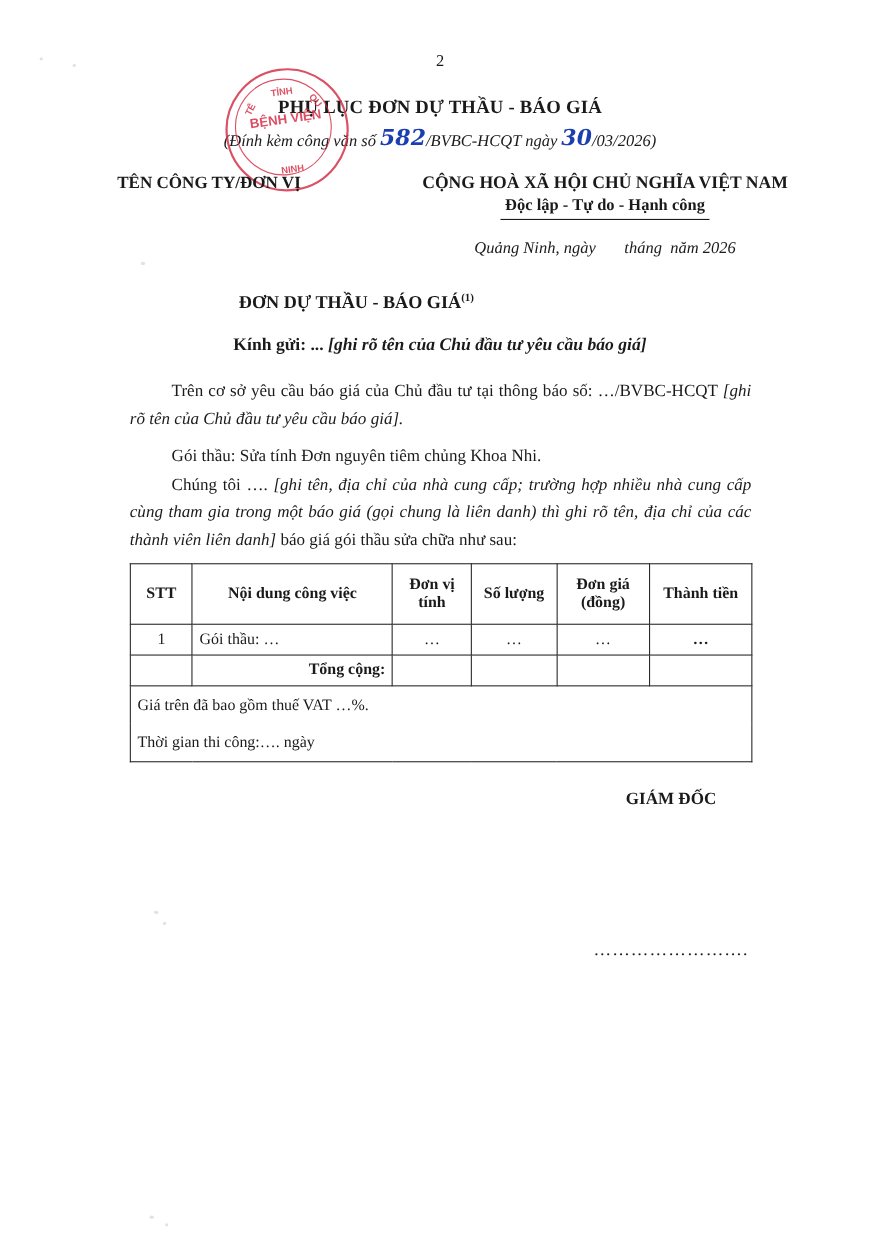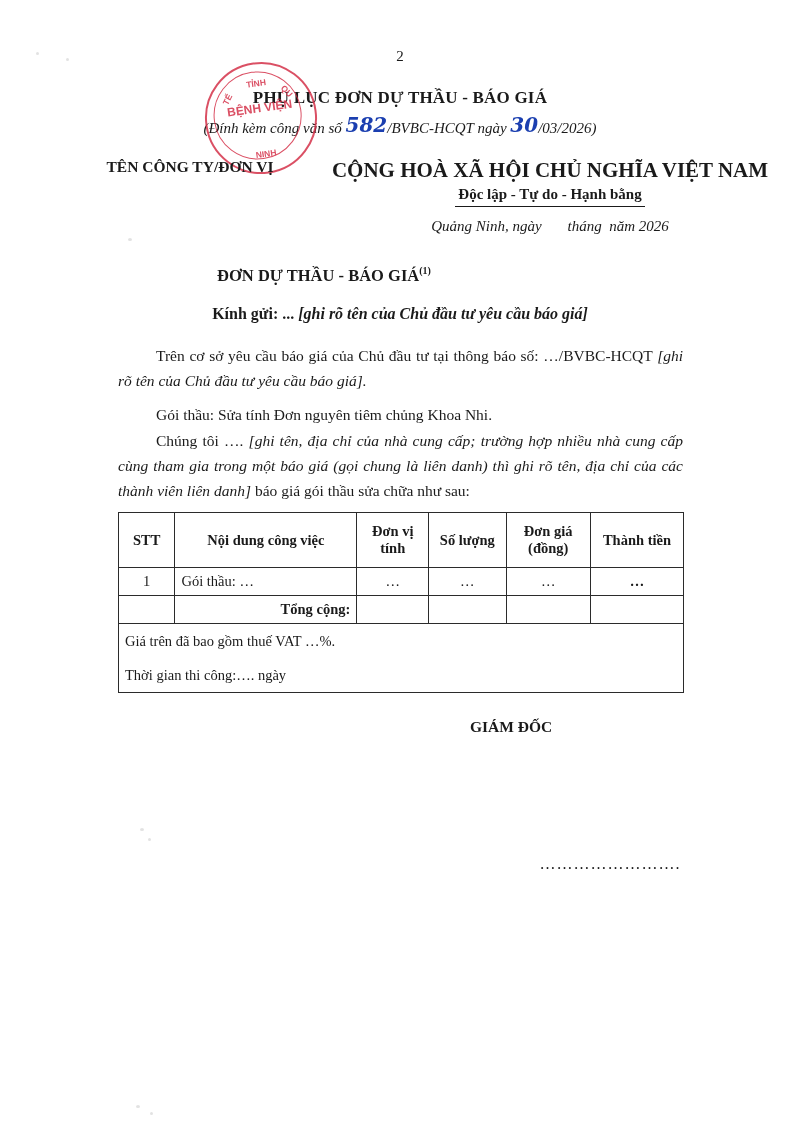--- a/index.html
+++ b/index.html
@@ -115,21 +115,21 @@
     font-size: 15.5px;
     font-weight: bold;
   }
   .nation {
     position: absolute;
     top: 158px;
     left: 330px;
     width: 440px;
     text-align: center;
   }
-  .nation .l1 { font-size: 21px; font-weight: bold; }
+  .nation .l1 { font-size: 16px; font-weight: bold; }
   .nation .l2 { font-size: 15px; font-weight: bold; margin-top: 3px; }
   .nation .rule {
     width: 190px;
     height: 1px;
     background: #1a1a1a;
     margin: 3px auto 0 auto;
   }
   .place-date {
     position: absolute;
     top: 218px;
@@ -224,20 +224,21 @@
   .note-cell {
     text-align: left;
     font-style: normal;
   }
 
   .director {
     position: absolute;
     top: 718px;
     left: 470px;
     width: 280px;
+    text-align: center;
     font-size: 15.5px;
     font-weight: bold;
   }
   .sign-dots {
     position: absolute;
     top: 855px;
     left: 470px;
     width: 280px;
     text-align: center;
     font-size: 16px;
@@ -271,21 +272,21 @@
     <div class="stamp-left">TẾ</div>
     <div class="stamp-right">QU</div>
     <div class="stamp-center">BỆNH VIỆN</div>
     <div class="stamp-bottom">NINH</div>
   </div>
 
   <div class="org-left">TÊN CÔNG TY/ĐƠN VỊ</div>
 
   <div class="nation">
     <div class="l1">CỘNG HOÀ XÃ HỘI CHỦ NGHĨA VIỆT NAM</div>
-    <div class="l2">Độc lập - Tự do - Hạnh bằng</div>
+    <div class="l2">Độc lập - Tự do - Hạnh công</div>
     <div class="rule"></div>
   </div>
 
   <div class="place-date">
     <span>Quảng Ninh, ngày</span><span class="sp"></span><span>tháng</span>&nbsp;&nbsp;<span>năm 2026</span>
   </div>
 
   <div class="main-title">
     <span>ĐƠN DỰ THẦU - BÁO GIÁ</span><sup>(1)</sup>
   </div>

